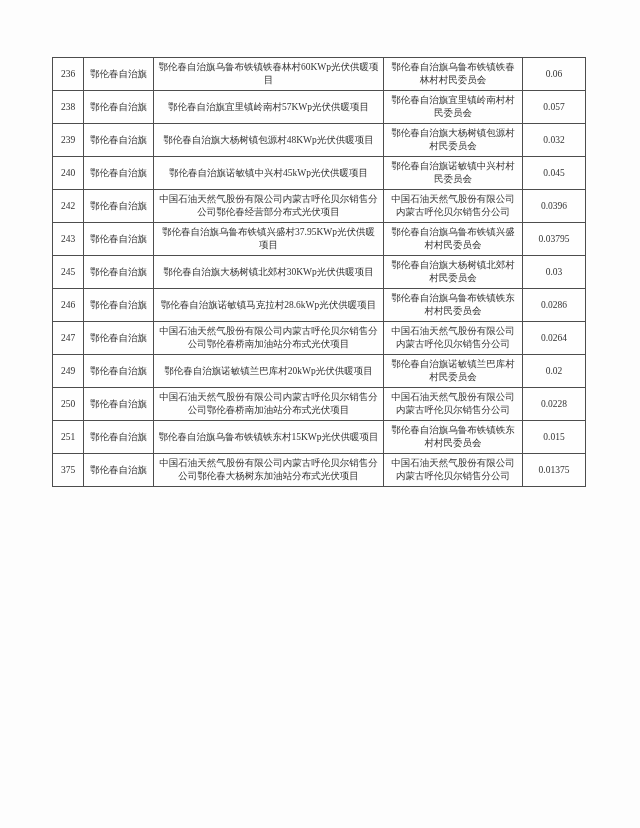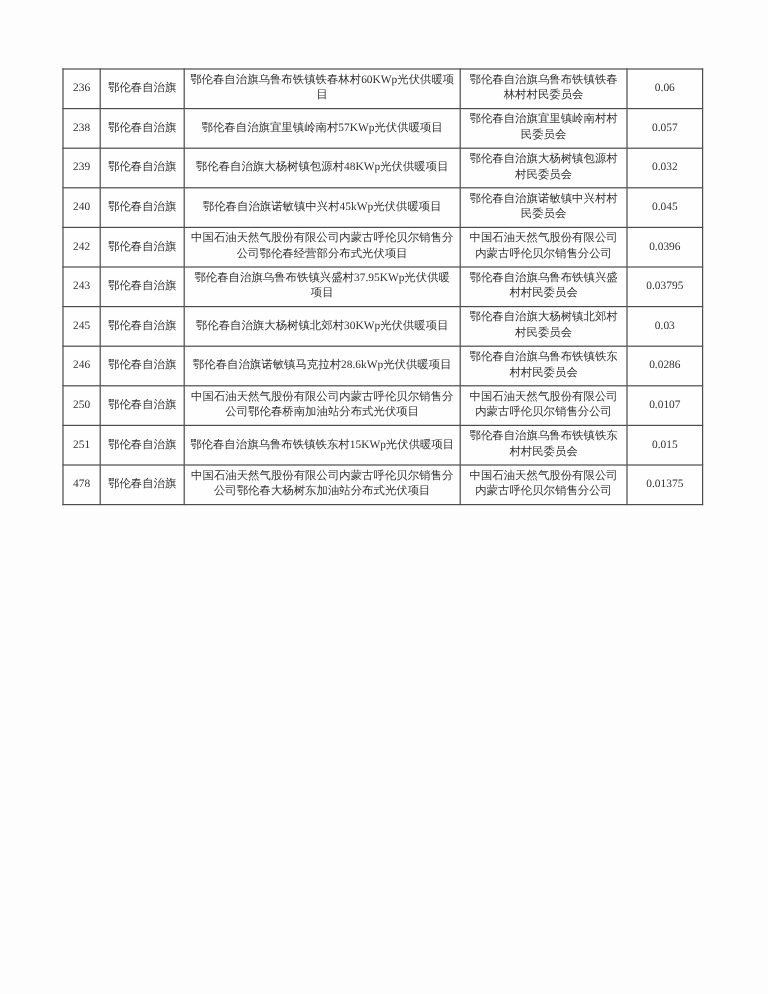--- a/index.html
+++ b/index.html
@@ -110,35 +110,49 @@
             <td>0.03</td>
           </tr>
           <tr>
             <td>246</td>
             <td>鄂伦春自治旗</td>
             <td>鄂伦春自治旗诺敏镇马克拉村28.6kWp光伏供暖项目</td>
             <td>鄂伦春自治旗乌鲁布铁镇铁东村村民委员会</td>
             <td>0.0286</td>
           </tr>
           <tr>
+            <td>247</td>
+            <td>鄂伦春自治旗</td>
+            <td>中国石油天然气股份有限公司内蒙古呼伦贝尔销售分公司鄂伦春桥南加油站分布式光伏项目</td>
+            <td>中国石油天然气股份有限公司内蒙古呼伦贝尔销售分公司</td>
+            <td>0.0264</td>
+          </tr>
+          <tr>
+            <td>249</td>
+            <td>鄂伦春自治旗</td>
+            <td>鄂伦春自治旗诺敏镇兰巴库村20kWp光伏供暖项目</td>
+            <td>鄂伦春自治旗诺敏镇兰巴库村村民委员会</td>
+            <td>0.02</td>
+          </tr>
+          <tr>
             <td>250</td>
             <td>鄂伦春自治旗</td>
             <td>中国石油天然气股份有限公司内蒙古呼伦贝尔销售分公司鄂伦春桥南加油站分布式光伏项目</td>
             <td>中国石油天然气股份有限公司内蒙古呼伦贝尔销售分公司</td>
-            <td>0.0107</td>
+            <td>0.0228</td>
           </tr>
           <tr>
             <td>251</td>
             <td>鄂伦春自治旗</td>
             <td>鄂伦春自治旗乌鲁布铁镇铁东村15KWp光伏供暖项目</td>
             <td>鄂伦春自治旗乌鲁布铁镇铁东村村民委员会</td>
             <td>0.015</td>
           </tr>
           <tr>
-            <td>478</td>
+            <td>375</td>
             <td>鄂伦春自治旗</td>
             <td>中国石油天然气股份有限公司内蒙古呼伦贝尔销售分公司鄂伦春大杨树东加油站分布式光伏项目</td>
             <td>中国石油天然气股份有限公司内蒙古呼伦贝尔销售分公司</td>
             <td>0.01375</td>
           </tr>
         </tbody>
     </table>
   </div>
 </div>
 

